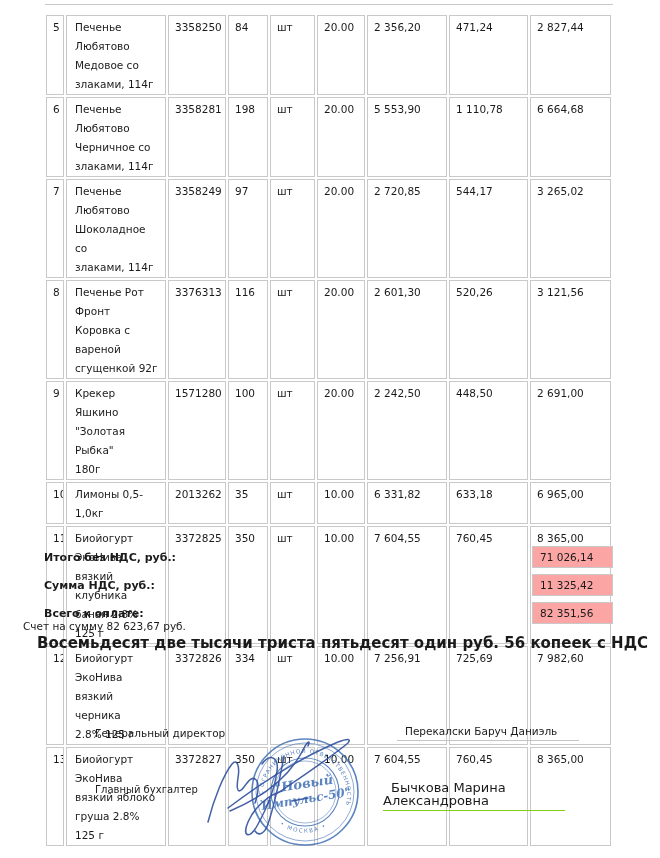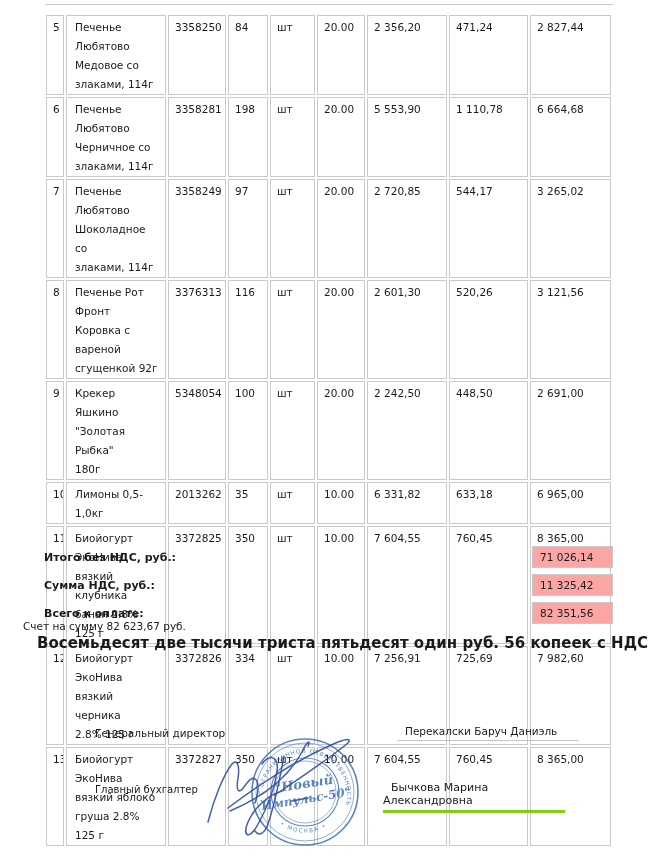--- a/index.html
+++ b/index.html
@@ -50,21 +50,21 @@
   .sum-words{position:absolute;left:37px;top:634px;font-size:15px;font-weight:bold;}
   
   .sig-label-director{position:absolute;left:95px;top:727px;font-size:10.5px;}
   .sig-label-accountant{position:absolute;left:95px;top:784px;font-size:10px;}
   .sig-name-director{
     position:absolute;left:397px;top:725px;width:182px;
     font-size:10.5px;border-bottom:1px solid #c4c4c4;padding:0 0 3px 8px;box-sizing:border-box;
   }
   .sig-name-accountant{
     position:absolute;left:383px;top:781px;width:182px;
-    font-size:11px;border-bottom:3px solid #84cc16;padding:0 0 3px 0;box-sizing:border-box;
+    font-size:13px;border-bottom:1px solid #84cc16;padding:0 0 3px 0;box-sizing:border-box;
     line-height:13px;
   }
   .sig-name-accountant .l1{display:block;padding-left:8px;}
   .sig-name-accountant .l2{display:block;}
   .stamp-sig-svg{position:absolute;left:180px;top:698px;width:250px;height:160px;pointer-events:none;}
 </style>
 </head>
 <body>
 
 <div class="page">
@@ -134,21 +134,21 @@
       <td>20.00</td>
       <td>2 601,30</td>
       <td>520,26</td>
       <td>3 121,56</td>
     </tr>
         <tr class="r3">
       <td>9</td>
       <td class="name">Крекер Яшкино
 "Золотая Рыбка"
 180г</td>
-      <td>5348054</td>
+      <td>1571280</td>
       <td>100</td>
       <td>шт</td>
       <td>20.00</td>
       <td>2 242,50</td>
       <td>448,50</td>
       <td>2 691,00</td>
     </tr>
         <tr class="r1">
       <td>10</td>
       <td class="name">Лимоны 0,5-1,0кг</td>

